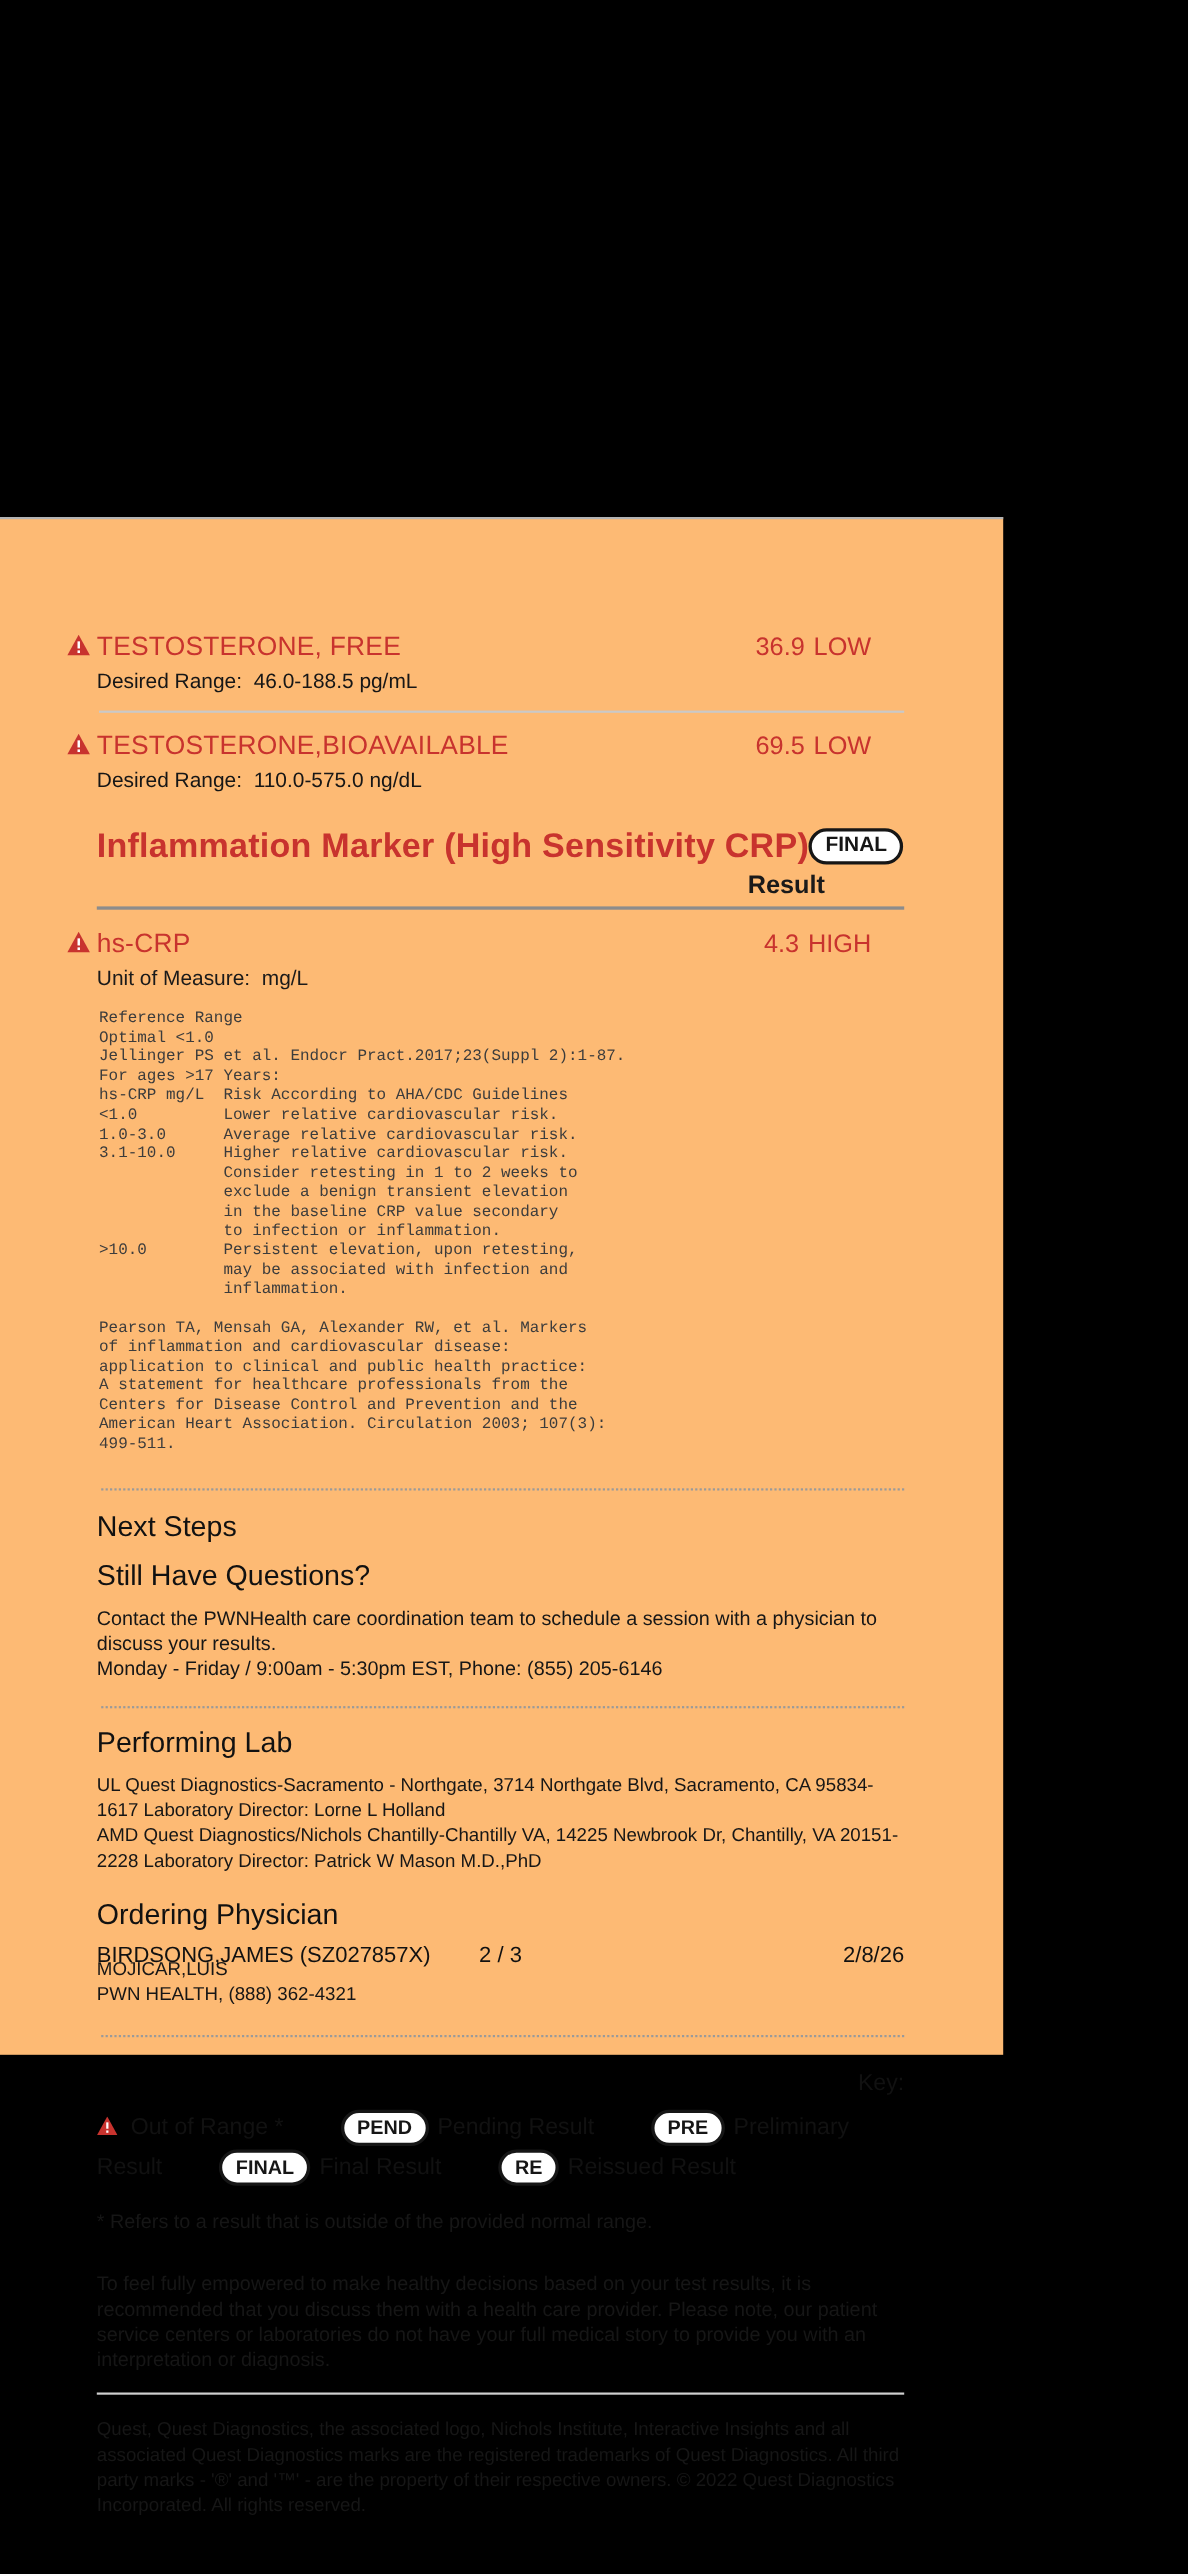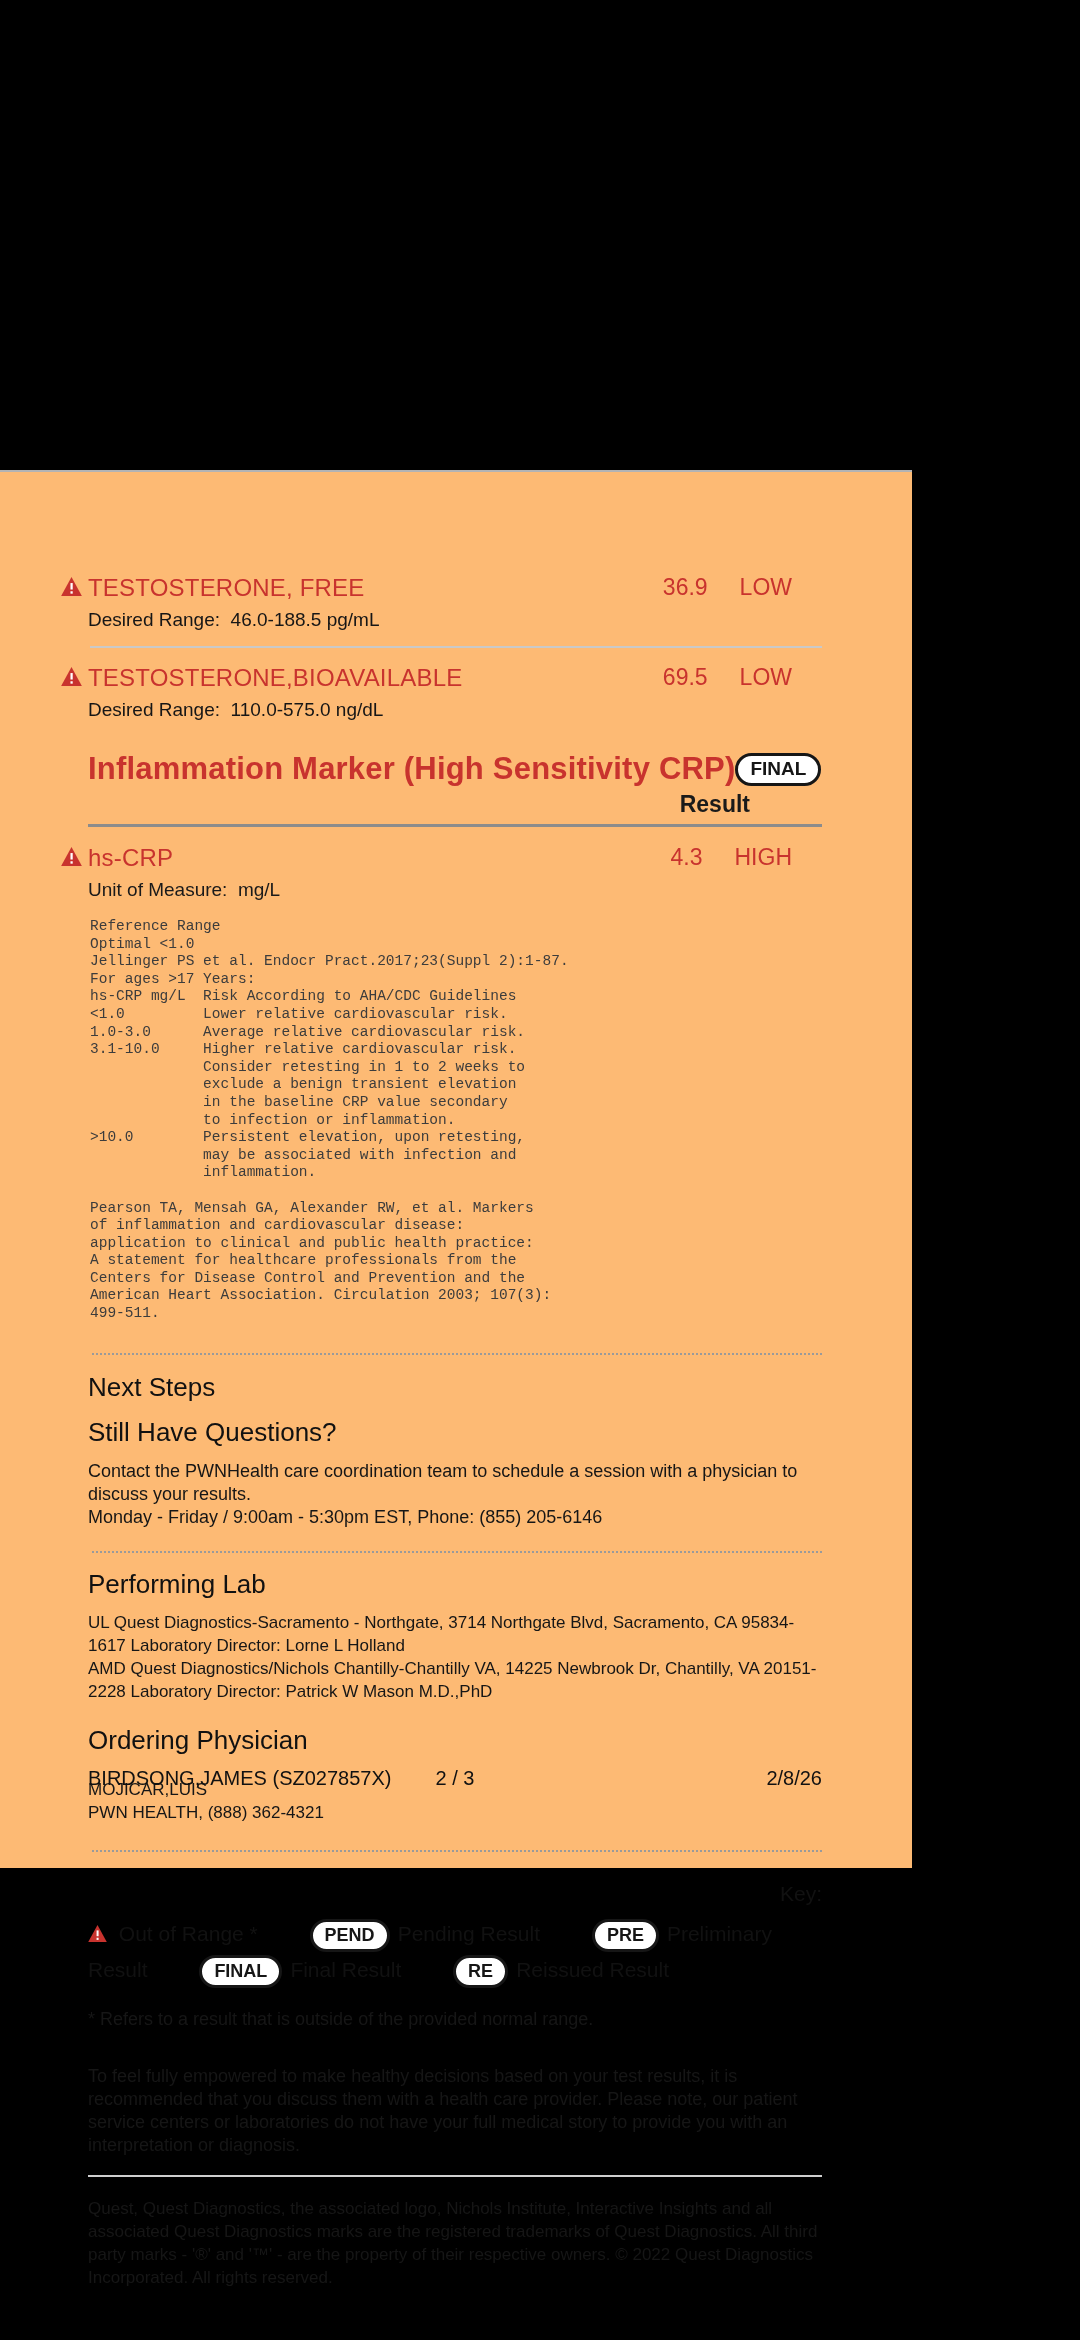--- a/index.html
+++ b/index.html
@@ -5,21 +5,21 @@
   html,body{margin:0;padding:0;background:#000;}
   body{width:1080px;height:2340px;font-family:"Liberation Sans",sans-serif;color:#1a1a1a;}
   .screen{position:relative;width:1080px;height:2340px;background:#000;overflow:hidden;}
   .page{position:absolute;top:470px;left:0;width:912px;height:1398px;background:#fdba74;
         border-top:2px solid #b3b3b3;box-sizing:border-box;padding:102px 90px 0 88px;}
 
   
   .test-row{position:relative;display:flex;align-items:flex-start;}
   .tri{position:absolute;left:-27px;top:3px;}
   .test-name{flex:1;font-size:24px;color:var(--red);letter-spacing:.2px;}
-  .test-value{display:flex;gap:32px;font-size:23px;color:var(--red);padding-right:30px;justify-content:space-between;}
+  .test-value{display:flex;gap:8px;font-size:23px;color:var(--red);padding-right:30px;justify-content:space-between;}
   .range{font-size:19px;color:#161616;margin-top:7px;white-space:pre-wrap;}
   .row-divider{border:0;border-top:2px solid #c9c9c9;margin:15px 0 16px 2px;}
 
   
   .section{margin-top:30px;}
   .section-title-row{display:flex;align-items:center;}
   .section-title{font-size:31px;font-weight:bold;color:var(--red);letter-spacing:.2px;}
   .pill{display:inline-block;border:3px solid #161616;border-radius:17px;padding:1px 12px 2px;
         font-size:19px;font-weight:bold;color:#161616;background:#fff;line-height:24px;}
   .result-header{text-align:right;padding-right:72px;font-size:23px;font-weight:bold;margin-top:4px;}

